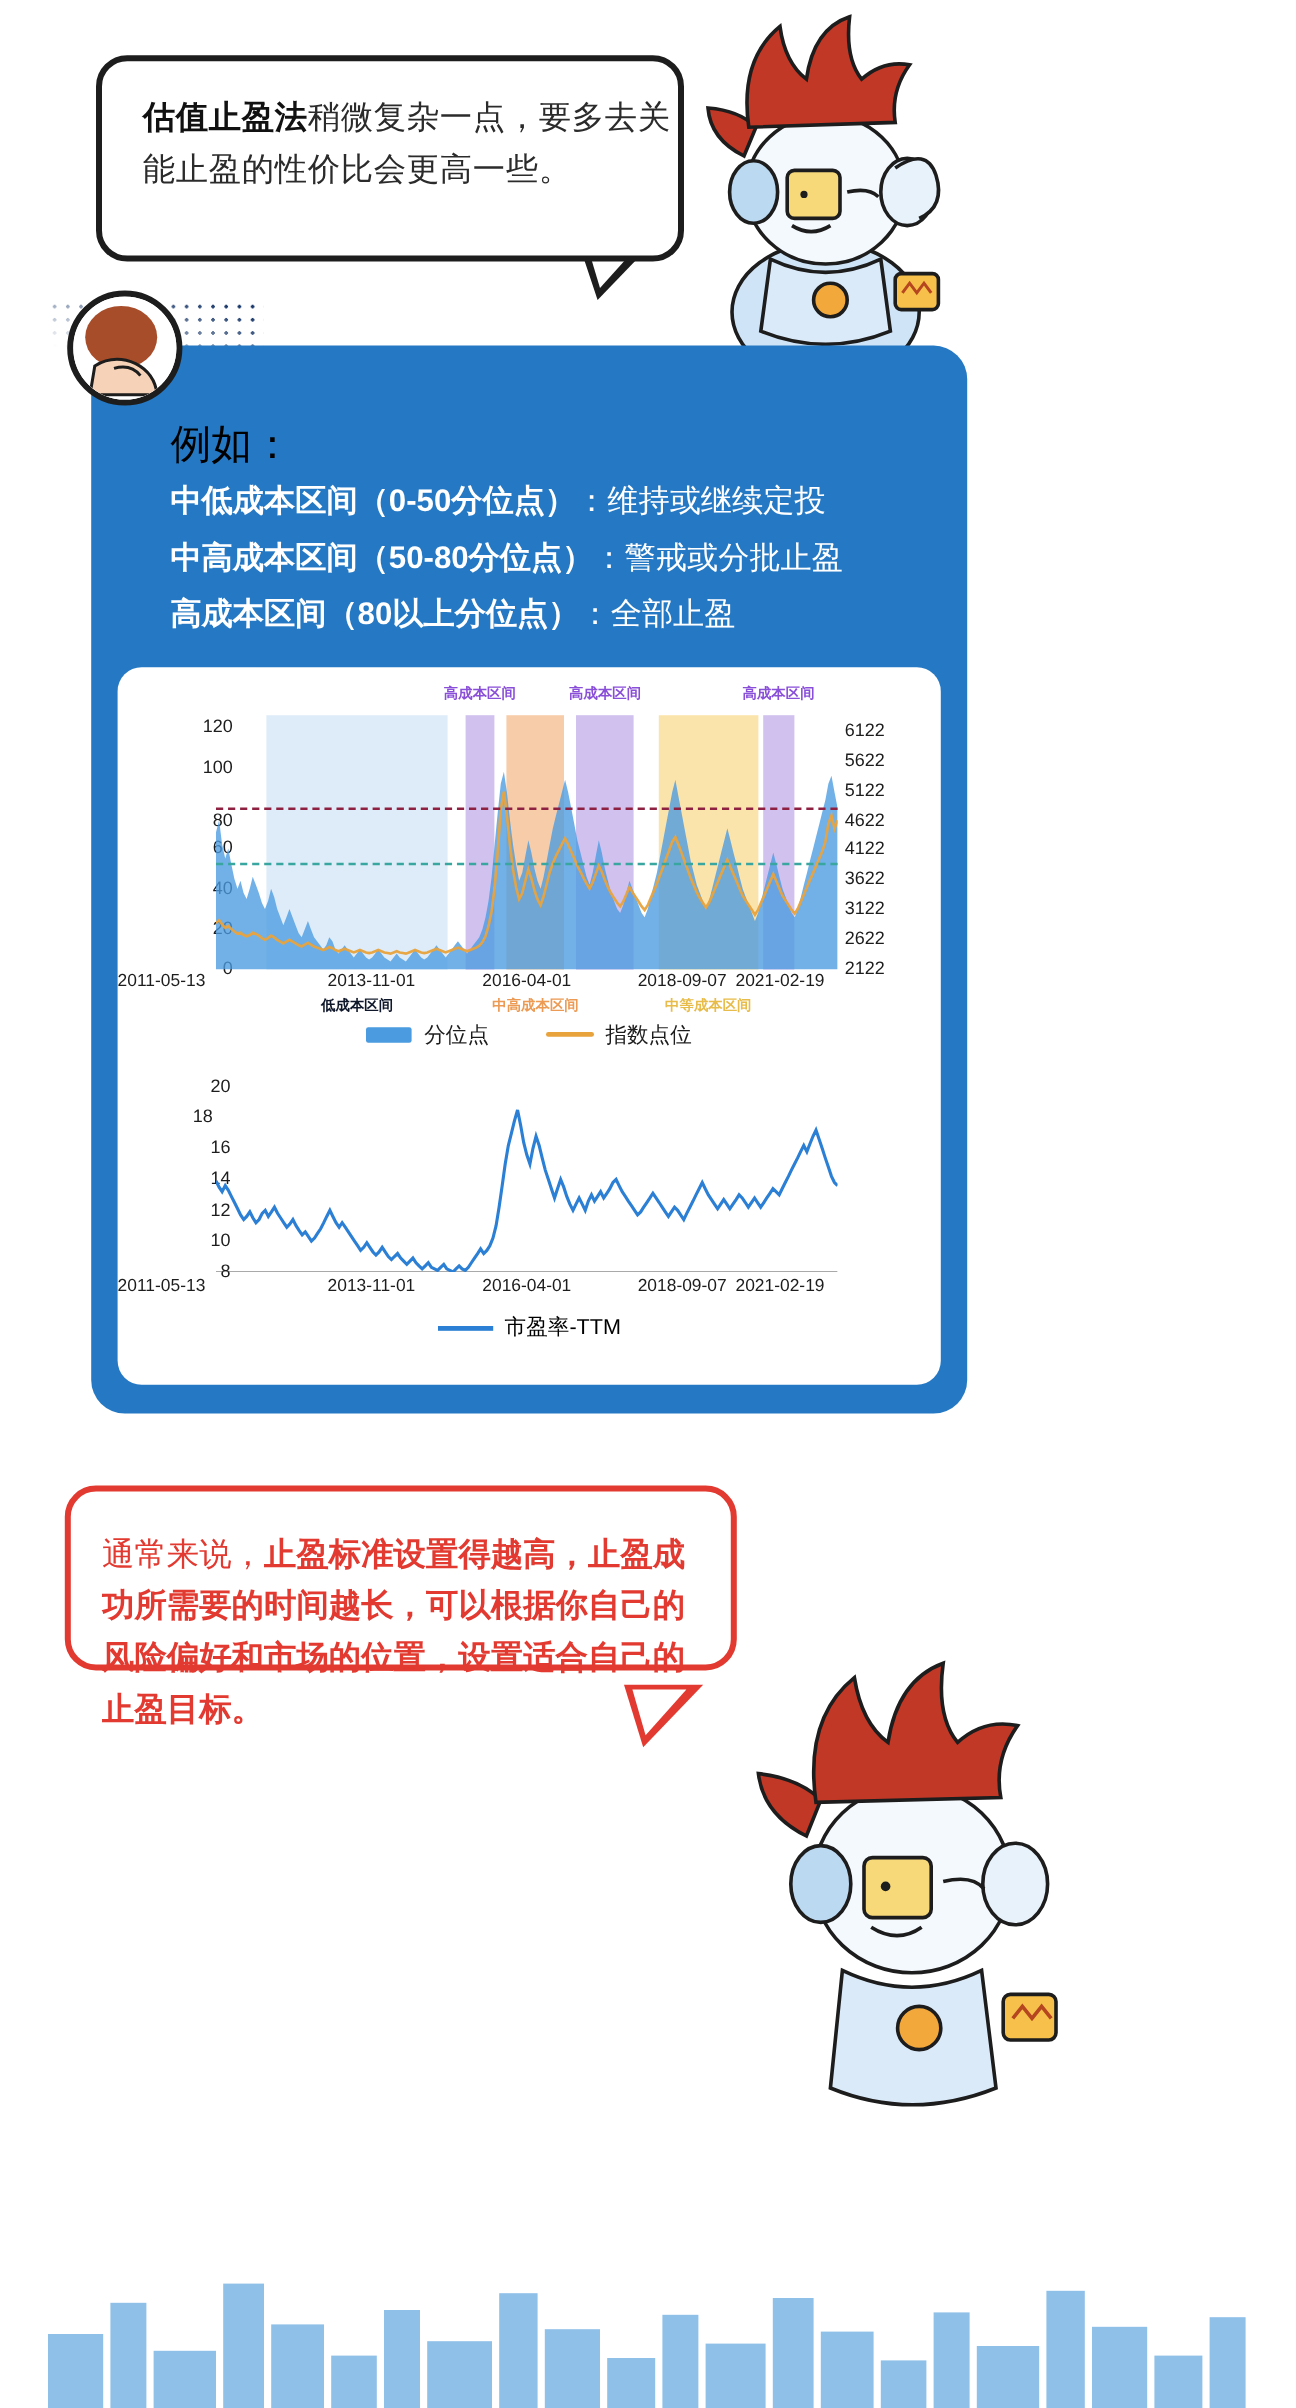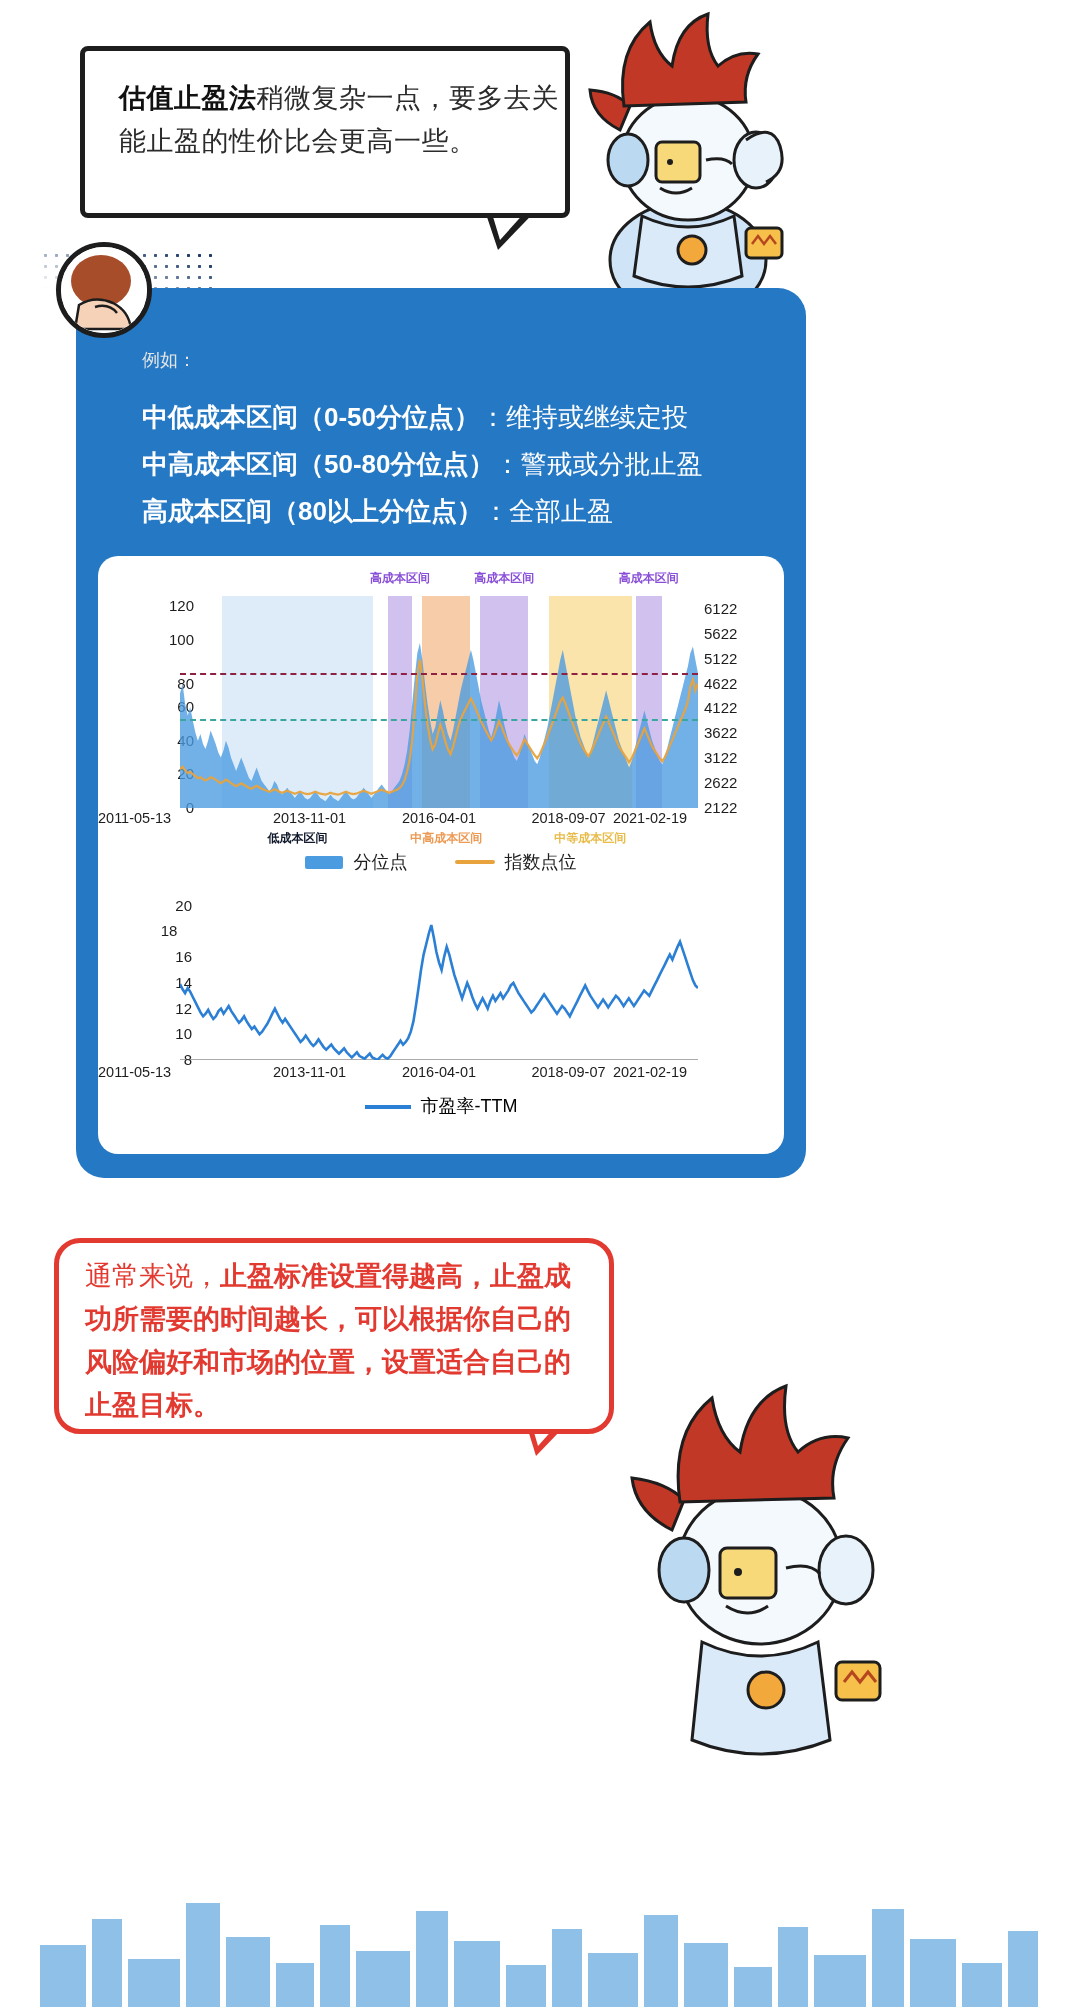--- a/index.html
+++ b/index.html
@@ -6,21 +6,21 @@
   body {
     width:1080px; height:2007px;
     background:#ffffff;
     font-family:"Liberation Sans","DejaVu Sans",sans-serif;
     position:relative; overflow:hidden;
   }
 
   
   .bubble-top{
     position:absolute; left:80px; top:46px; width:490px; height:172px;
-    background:#fff; border:5px solid #1d1d1d; border-radius:8px;
+    background:#fff; border:5px solid #1d1d1d; border-radius:26px;
     padding:26px 26px 0 34px; z-index:5;
   }
   .bubble-top .line{
     font-size:27px; color:#2b2b2b; line-height:43px; letter-spacing:.5px;
     white-space:nowrap;
   }
   .bubble-top b{ font-weight:bold; color:#111; }
   .bubble-tail{
     position:absolute; left:480px; top:196px; width:0;height:0;
     border-left:18px solid transparent;
@@ -50,21 +50,21 @@
     background-size:11px 11px;
     -webkit-mask-image:linear-gradient(200deg,#000 10%,transparent 62%);
             mask-image:linear-gradient(200deg,#000 10%,transparent 62%);
   }
 
   
   .blue-card{
     position:absolute; left:76px; top:288px; width:730px; height:890px;
     background:#2579c4; border-radius:28px; z-index:4;
   }
-  .eg{ position:absolute; left:66px; top:60px; font-size:18px; color:#e5e5e5; }
+  .eg{ position:absolute; left:66px; top:60px; font-size:34px; color:#000000; }
   .bullets{ position:absolute; left:66px; top:106px; width:640px; }
   .bullets .b{
     font-size:26px; color:#ffffff; line-height:47px; white-space:nowrap;
   }
   .bullets .b .hd{ font-weight:bold; }
 
   
   .chart-panel{
     position:absolute; left:22px; top:268px; width:686px; height:598px;
     background:#fff; border-radius:20px; overflow:hidden;
@@ -90,23 +90,23 @@
   
   .c2{ position:absolute; left:0; top:320px; width:686px; height:270px;}
   .c2 .plot{ position:absolute; left:82px; top:22px; width:518px; height:162px;}
   .c2 .yl{ position:absolute; right:592px; font-size:15px; color:#1d1d1d; text-align:right; width:46px;}
   .c2 .xl{ position:absolute; top:188px; font-size:14.5px; color:#1d1d1d;}
   .legend2{ position:absolute; left:0; top:218px; width:686px; text-align:center; font-size:18px;}
   .sw-line2{ display:inline-block; width:46px;height:4px;background:#2b7fd4;margin-right:10px;vertical-align:middle;}
 
   
   .bubble-bot{
-    position:absolute; left:54px; top:1238px; width:560px; height:196px;
+    position:absolute; left:54px; top:1238px; width:560px; height:154px;
     background:#fff; border:5px solid #e23a30; border-radius:26px;
-    padding:12px 20px 0 26px; z-index:6;
+    padding:31px 20px 0 26px; z-index:6;
   }
   .bubble-bot .line{ font-size:27px;color:#e23a30;line-height:43px;white-space:nowrap;}
   .bubble-bot b{font-weight:bold;}
   .bubble-bot-tail{
     position:absolute; left:520px; top:1404px; width:0;height:0;
     border-left:16px solid transparent; border-right:50px solid transparent;
     border-top:52px solid #e23a30; z-index:5;
   }
   .bubble-bot-tail:after{
     content:""; position:absolute; left:-9px;top:-48px;

